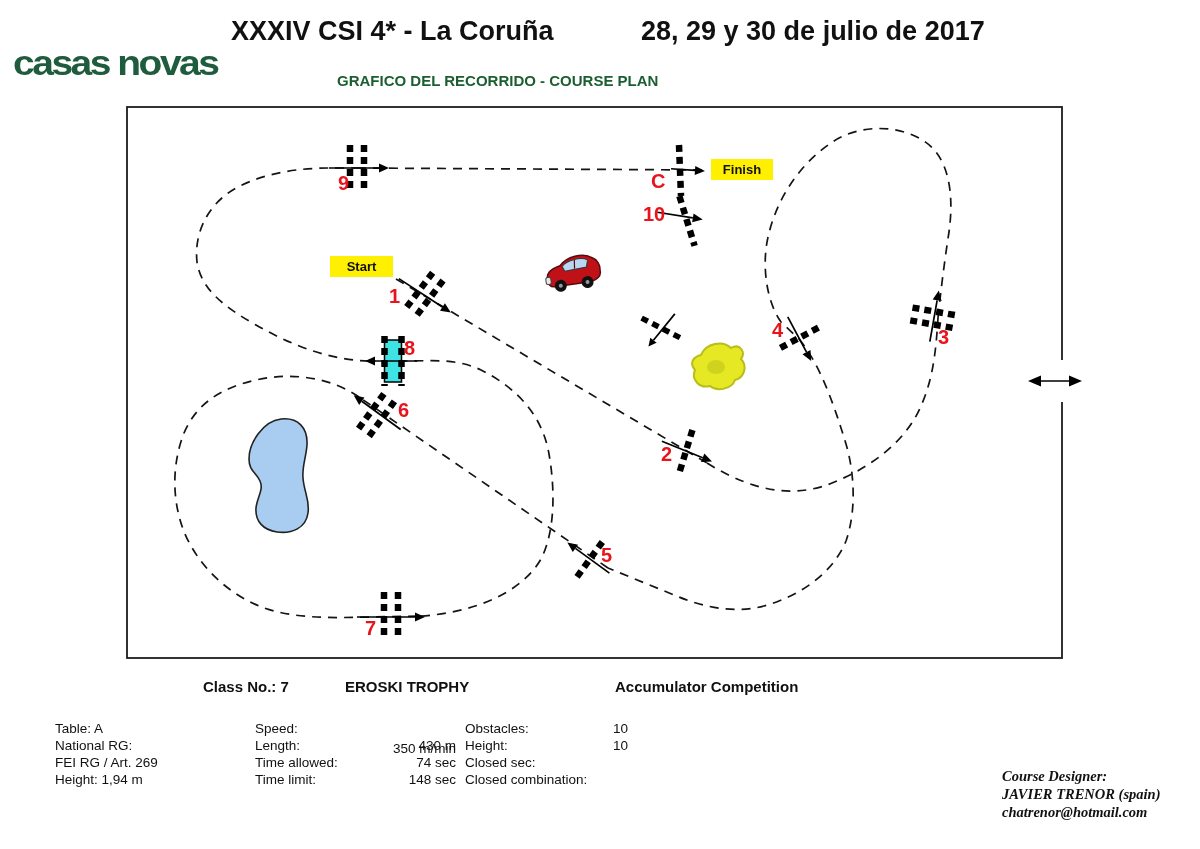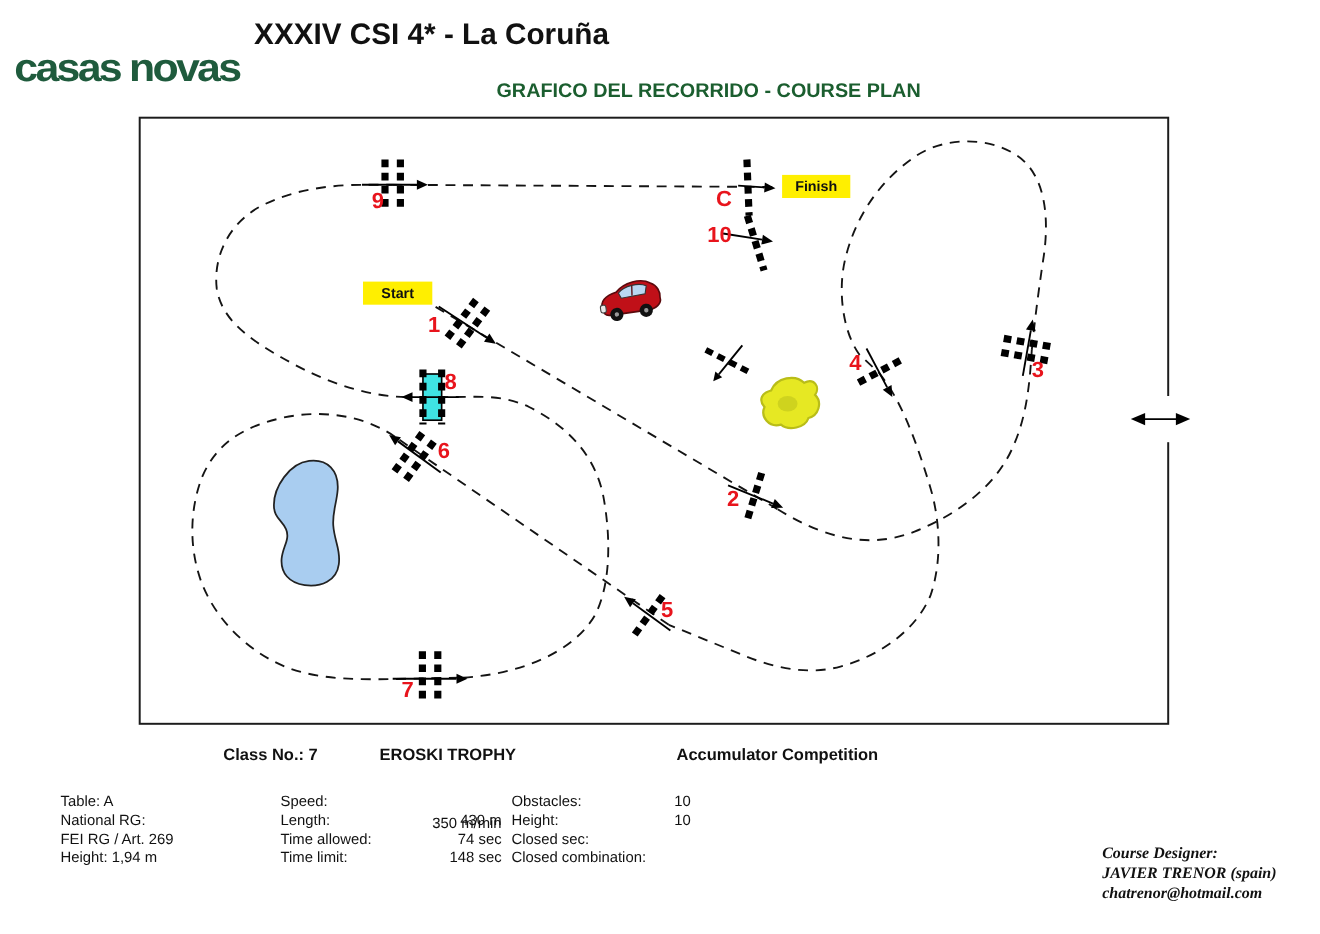--- a/index.html
+++ b/index.html
@@ -1,21 +1,21 @@
 <!DOCTYPE html>
 <html><head>
 <meta charset="utf-8">
 <style>
   html,body{margin:0;padding:0;background:#fff;}
   #stage{position:relative;width:1200px;height:849px;background:#fff;overflow:hidden;
          font-family:"Liberation Sans",sans-serif;color:#111;}
   .abs{position:absolute;}
   .title{font-size:27px;font-weight:bold;white-space:nowrap;}
   .venue{font-size:39px;font-weight:bold;color:#1f5b3d;letter-spacing:-2.5px;transform:scaleY(.92);white-space:nowrap;}
-  .subtitle{font-size:18px;font-weight:bold;color:#1b5e2f;text-align:right;white-space:nowrap;}
+  .subtitle{font-size:15px;font-weight:bold;color:#1b5e2f;text-align:left;white-space:nowrap;}
   .marker{background:#ffef00;font-size:13px;font-weight:bold;text-align:center;line-height:21px;height:21px;}
   .jlabel{font-size:20px;font-weight:bold;color:#e8141c;line-height:20px;}
   .classline{font-size:15px;font-weight:bold;white-space:nowrap;}
   .det{font-size:13.5px;white-space:nowrap;}
   .det-val-r{text-align:right;}
   .designer{font-family:"Liberation Serif",serif;font-style:italic;font-weight:bold;font-size:14.5px;white-space:nowrap;}
   .bar{stroke:#000;stroke-width:6.5;stroke-dasharray:7 5;fill:none;}
   .barthin{stroke:#000;stroke-width:5.5;stroke-dasharray:7 5;fill:none;}
   .arr{stroke:#000;stroke-width:1.7;fill:none;}
   .ahead{fill:#000;stroke:none;}
@@ -26,20 +26,21 @@
   .tile-blue{background:#1e6ec8;border-radius:6px;}
   .eroski-word{color:#fff;font-weight:bold;font-size:17.5px;letter-spacing:.5px;text-align:center;line-height:29px;}
   .center-word{color:#fff;font-weight:bold;font-style:italic;font-size:17.5px;text-align:center;line-height:24px;}
 </style>
 </head>
 <body>
 
 <div id="stage">
 
   <div class="abs title" style="left:231px;top:16px;">XXXIV CSI 4* - La Coruña</div>
+  <div class="abs title" style="left:641px;top:16px;">28, 29 y 30 de julio de 2017</div>
   <div class="abs venue" style="left:13px;top:41px;">casas novas</div>
   <div class="abs subtitle" style="left:337px;top:72px;width:500px;">GRAFICO DEL RECORRIDO - COURSE PLAN</div>
 
 
   <svg class="abs" style="left:0;top:0;" width="1200" height="849">
 
     <rect class="border" x="127" y="107" width="935" height="551"></rect>
     <rect x="1054" y="360" width="16" height="42" fill="#fff"></rect>
 
     <g>

